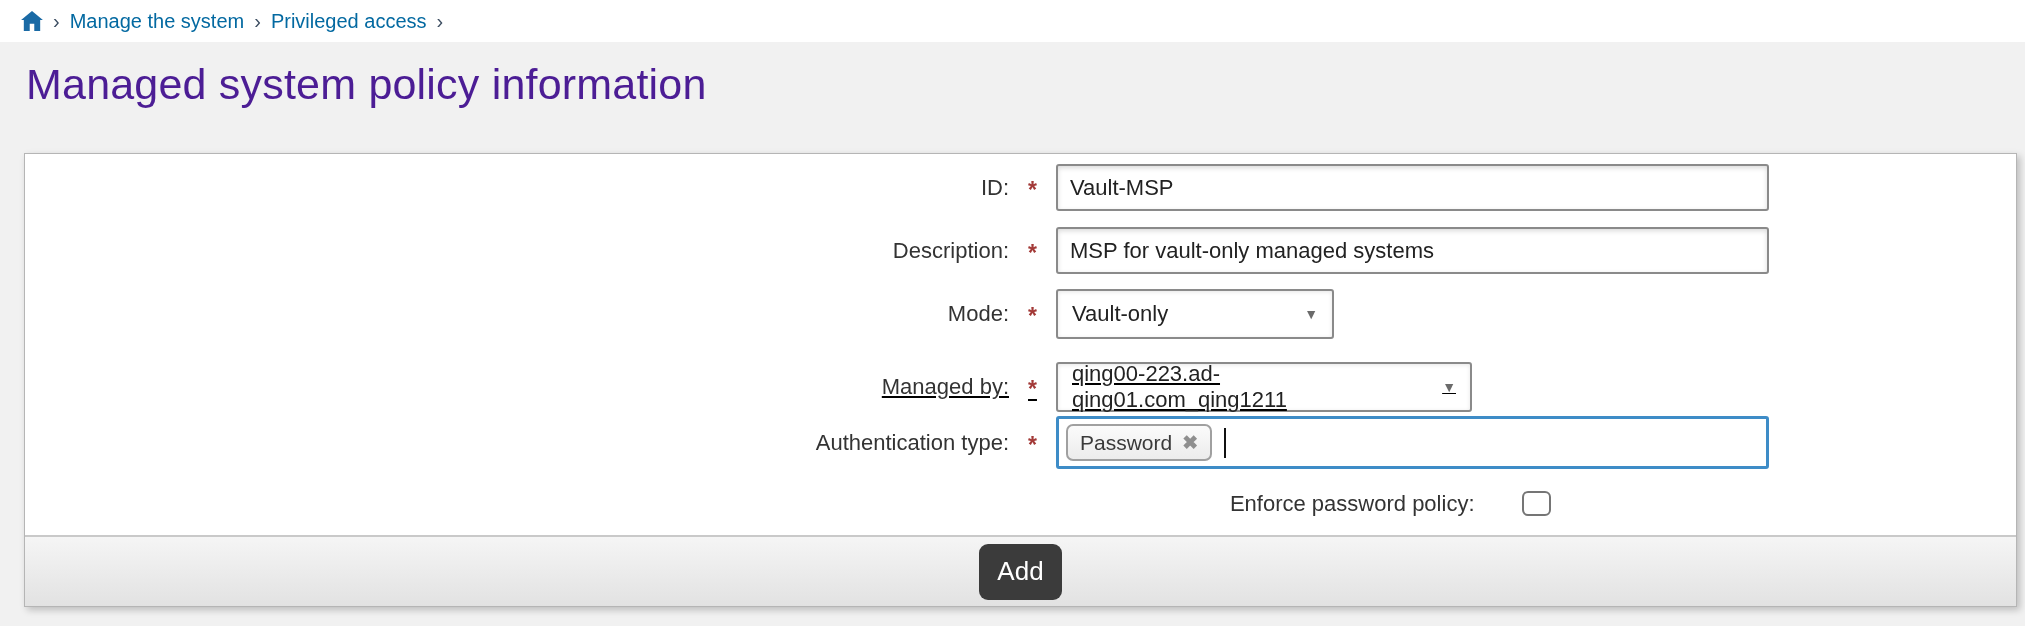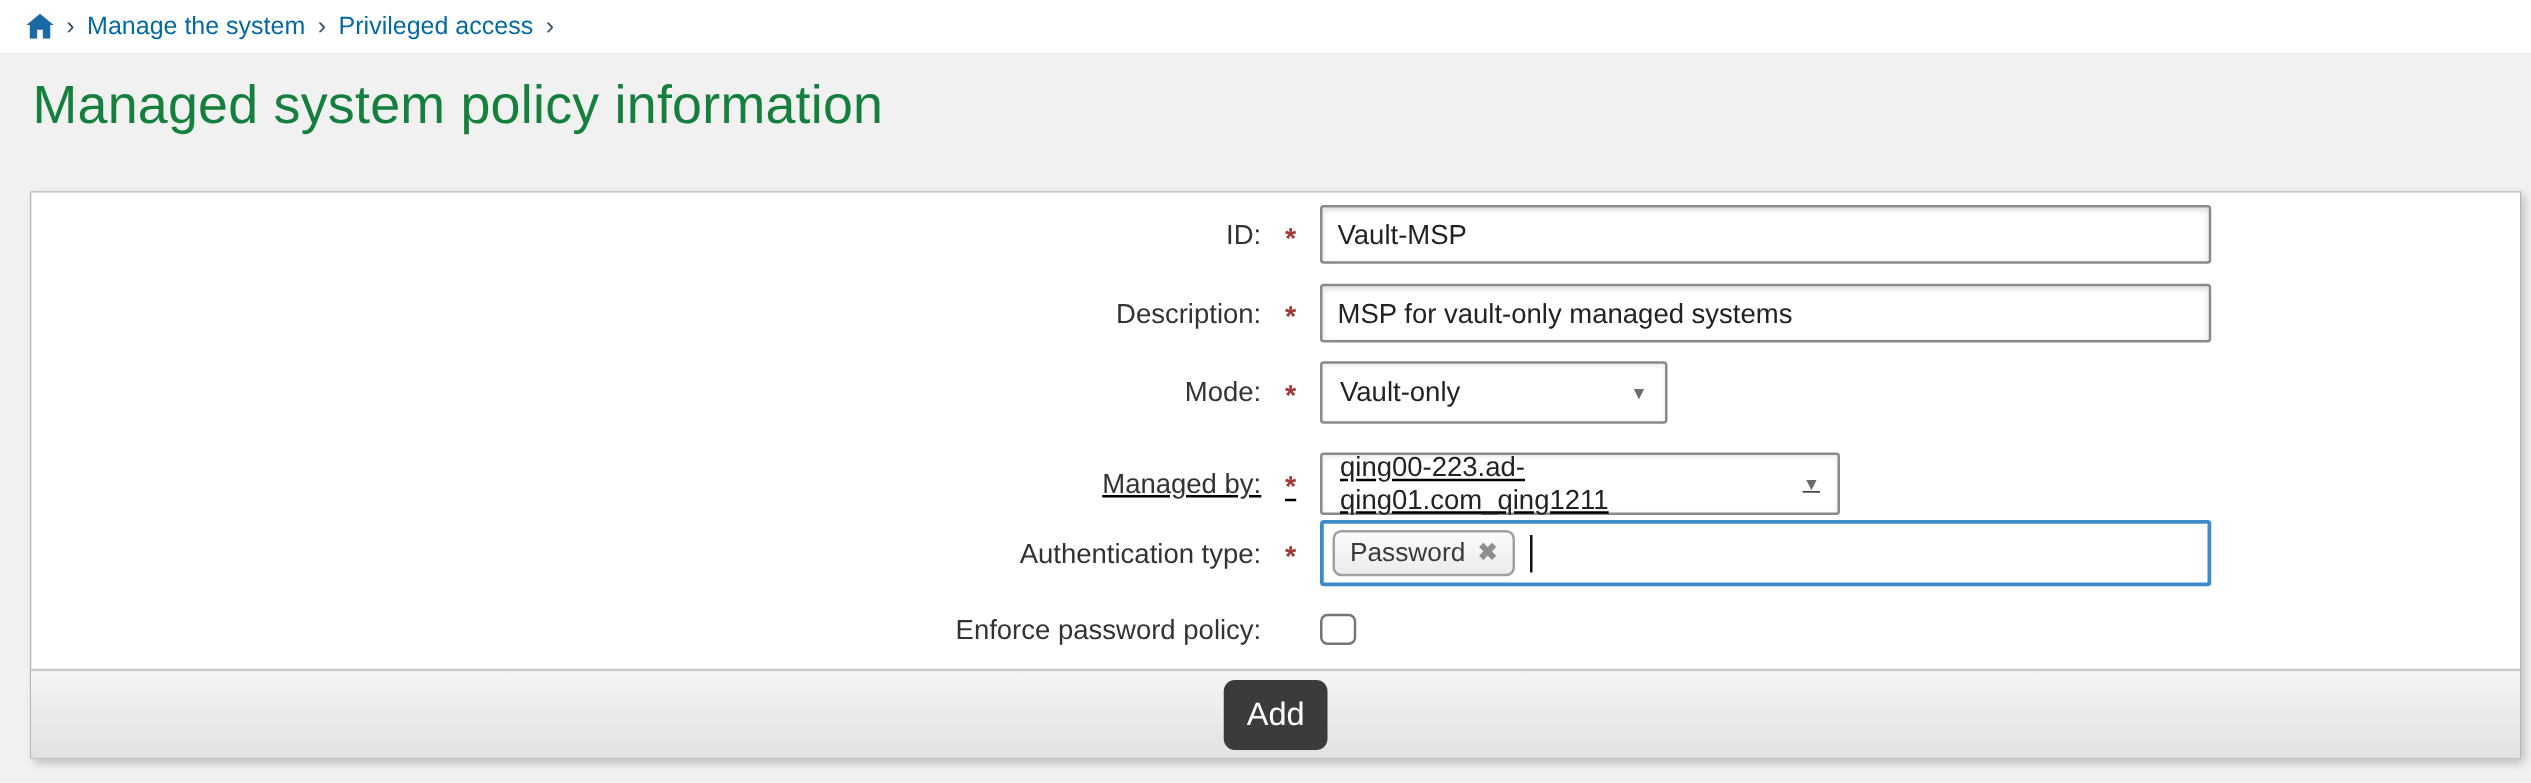--- a/index.html
+++ b/index.html
@@ -11,21 +11,21 @@
   .topbar{
     position:absolute;top:0;left:0;width:100%;height:42px;background:#ffffff;
     display:flex;align-items:center;padding-left:21px;box-sizing:border-box;gap:10px;
   }
   .crumb-link{color:#0369a1;font-size:20px;text-decoration:none;cursor:pointer;}
   .crumb-sep{color:#3c4d61;font-size:20px;}
   .home-icon{display:flex;align-items:center;cursor:pointer;}
   
   .page-title{
     position:absolute;left:26px;top:60px;font-size:43px;font-weight:300;
-    color:#15803d;letter-spacing:0.2px;
+    color:#4c1d95;letter-spacing:0.2px;
   }
   
   .panel{
     position:absolute;left:24px;top:153px;width:1993px;height:454px;
     background:#ffffff;border:1px solid #b5b5b5;box-sizing:border-box;
     box-shadow:3px 3px 7px rgba(0,0,0,0.22);
   }
   .row{position:absolute;left:0;width:100%;display:flex;align-items:center;}
   .lbl{width:984px;text-align:right;font-size:22px;color:#333333;flex:0 0 auto;}
   .ast{width:47px;text-align:center;color:#a33a38;font-size:23px;font-weight:bold;
@@ -126,21 +126,21 @@
     <span class="ast">*</span>
     <div class="tags-input">
       <span class="tag">
         <span>Password</span>
         <span class="tag-x">✖</span>
       </span>
       <span class="caret"></span>
     </div>
   </div>
 
-  <div class="row" style="top:337px;height:25px;">
+  <div class="row" style="top:337px;height:25px;justify-content:center;">
     <span class="lbl">Enforce password policy:</span>
     <span class="ast"></span>
     <div class="checkbox"></div>
   </div>
 
   <div class="panel-footer">
     <button class="add-btn">Add</button>
   </div>
 
 </div>

